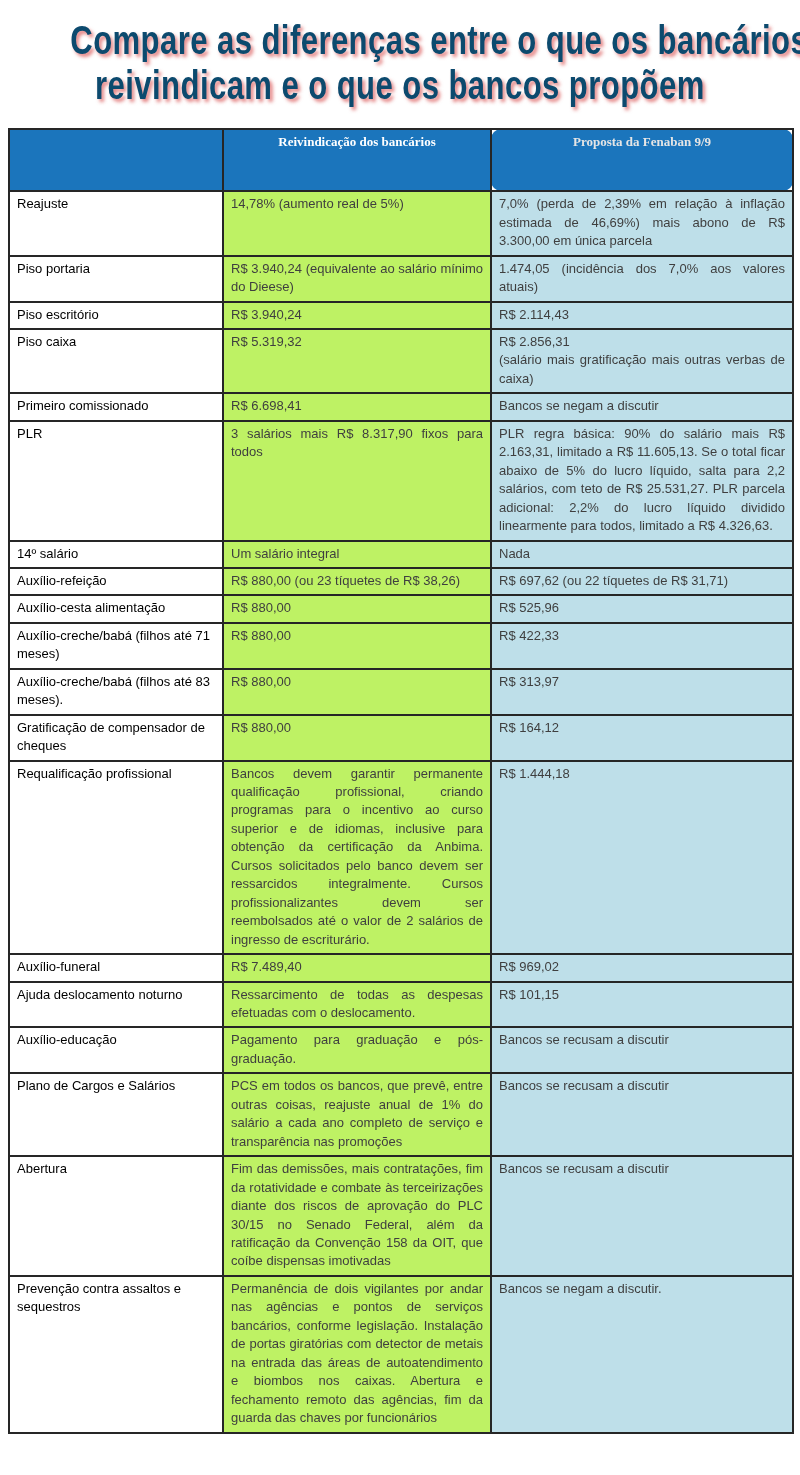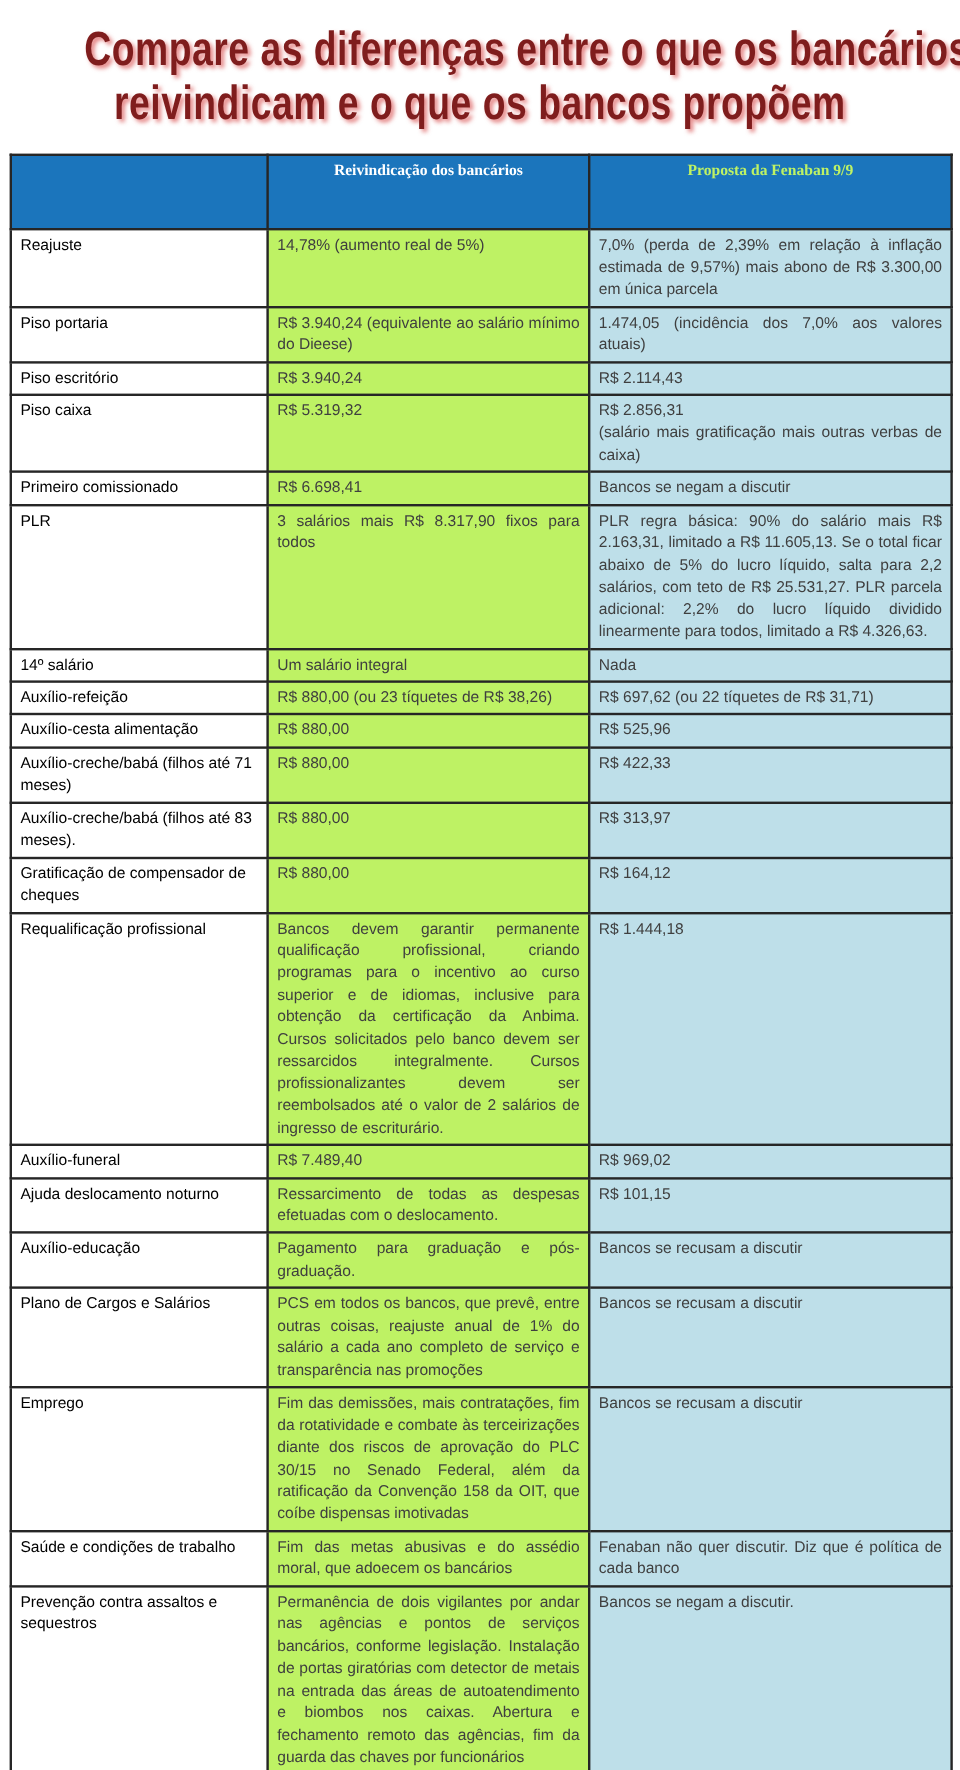--- a/index.html
+++ b/index.html
@@ -7,21 +7,21 @@
     margin: 0; padding: 0;
     width: 800px; height: 1475px;
     background: #ffffff;
     font-family: "Liberation Sans", sans-serif;
     overflow: hidden;
   }
   
   .page-title {
     margin-top: 16px;
     text-align: center;
-    color: #7f1d1d;
+    color: #0c4a6e;
     font-weight: bold;
     line-height: 1.22;
   }
   .page-title .tline {
     display: inline-block;
     font-size: 37px;
     font-family: "Liberation Sans", sans-serif;
     font-weight: bold;
     letter-spacing: 0.5px;
     transform: scaleX(0.84) scaleY(1.08);
@@ -53,21 +53,21 @@
     font-weight: bold;
     font-size: 22px;
     text-align: center;
     line-height: 1.3;
     padding-top: 6px;
     padding-bottom: 6px;
     height: 62px;
     border-bottom: 3px solid #111111;
   }
   thead th.h-claim { color: #ffffff; }
-  thead th.h-proposal { color: #bef264; }
+  thead th.h-proposal { color: #e5e5e5; border-radius: 10px; }
   td.label-cell {
     background: #ffffff;
     color: #000000;
     font-weight: normal;
     text-align: left;
   }
   td.demand-cell {
     background: #bef264;
     color: #3f3f3f;
     text-align: justify;
@@ -104,21 +104,21 @@
       <th class="h-proposal">
         <span class="row-line">Proposta</span>
         <span class="row-line">da Fenaban 9/9</span>
       </th>
     </tr>
   </thead>
   <tbody>
     <tr>
       <td class="label-cell">Reajuste</td>
       <td class="demand-cell">14,78% (aumento real de 5%)</td>
-      <td class="proposal-cell">7,0% (perda de 2,39% em relação à inflação estimada de 9,57%) mais abono de R$ 3.300,00 em única parcela</td>
+      <td class="proposal-cell">7,0% (perda de 2,39% em relação à inflação estimada de 46,69%) mais abono de R$ 3.300,00 em única parcela</td>
     </tr>
     <tr>
       <td class="label-cell">Piso portaria</td>
       <td class="demand-cell">R$ 3.940,24 (equivalente ao salário mínimo do Dieese)</td>
       <td class="proposal-cell">1.474,05 (incidência dos 7,0% aos valores atuais)</td>
     </tr>
     <tr>
       <td class="label-cell">Piso escritório</td>
       <td class="demand-cell">R$ 3.940,24</td>
       <td class="proposal-cell">R$ 2.114,43</td>
@@ -188,28 +188,23 @@
       <td class="label-cell">Auxílio-educação</td>
       <td class="demand-cell">Pagamento para graduação e pós-graduação.</td>
       <td class="proposal-cell">Bancos se recusam a discutir</td>
     </tr>
     <tr>
       <td class="label-cell">Plano de Cargos e Salários</td>
       <td class="demand-cell">PCS em todos os bancos, que prevê, entre outras coisas, reajuste anual de 1% do salário a cada ano completo de serviço e transparência nas promoções</td>
       <td class="proposal-cell">Bancos se recusam a discutir</td>
     </tr>
     <tr>
-      <td class="label-cell">Emprego</td>
+      <td class="label-cell">Abertura</td>
       <td class="demand-cell">Fim das demissões, mais contratações, fim da rotatividade e combate às terceirizações diante dos riscos de aprovação do PLC 30/15 no Senado Federal, além da ratificação da Convenção 158 da OIT, que coíbe dispensas imotivadas</td>
       <td class="proposal-cell">Bancos se recusam a discutir</td>
-    </tr>
-    <tr>
-      <td class="label-cell">Saúde e condições de trabalho</td>
-      <td class="demand-cell">Fim das metas abusivas e do assédio moral, que adoecem os bancários</td>
-      <td class="proposal-cell">Fenaban não quer discutir. Diz que é política de cada banco</td>
     </tr>
     <tr>
       <td class="label-cell">Prevenção contra assaltos e sequestros</td>
       <td class="demand-cell">Permanência de dois vigilantes por andar nas agências e pontos de serviços bancários, conforme legislação. Instalação de portas giratórias com detector de metais na entrada das áreas de autoatendimento e biombos nos caixas. Abertura e fechamento remoto das agências, fim da guarda das chaves por funcionários</td>
       <td class="proposal-cell">Bancos se negam a discutir.</td>
     </tr>
 
   </tbody>
 </table>
 

